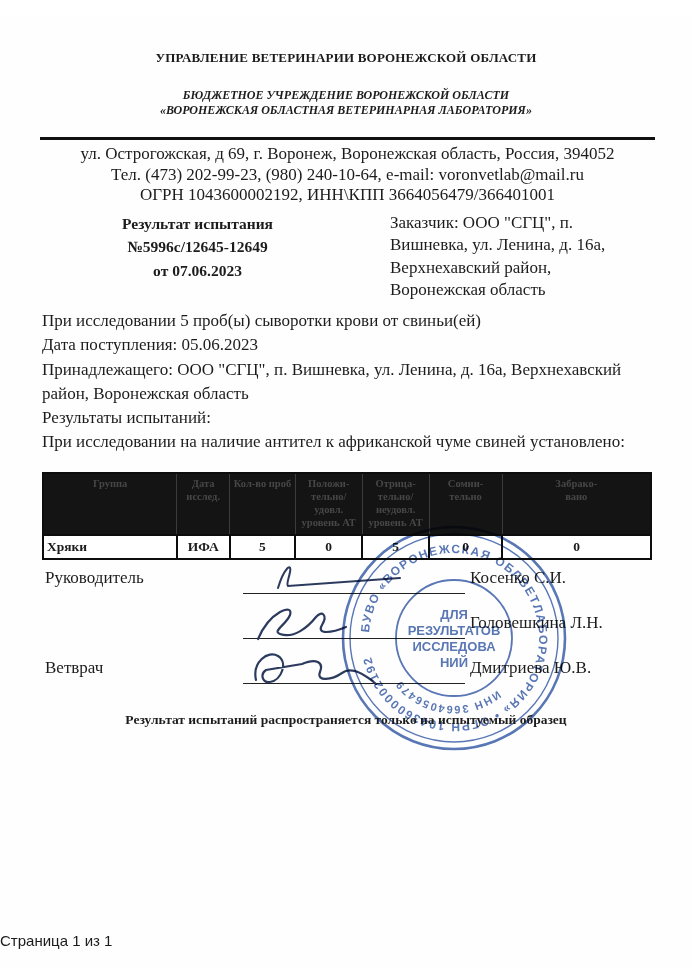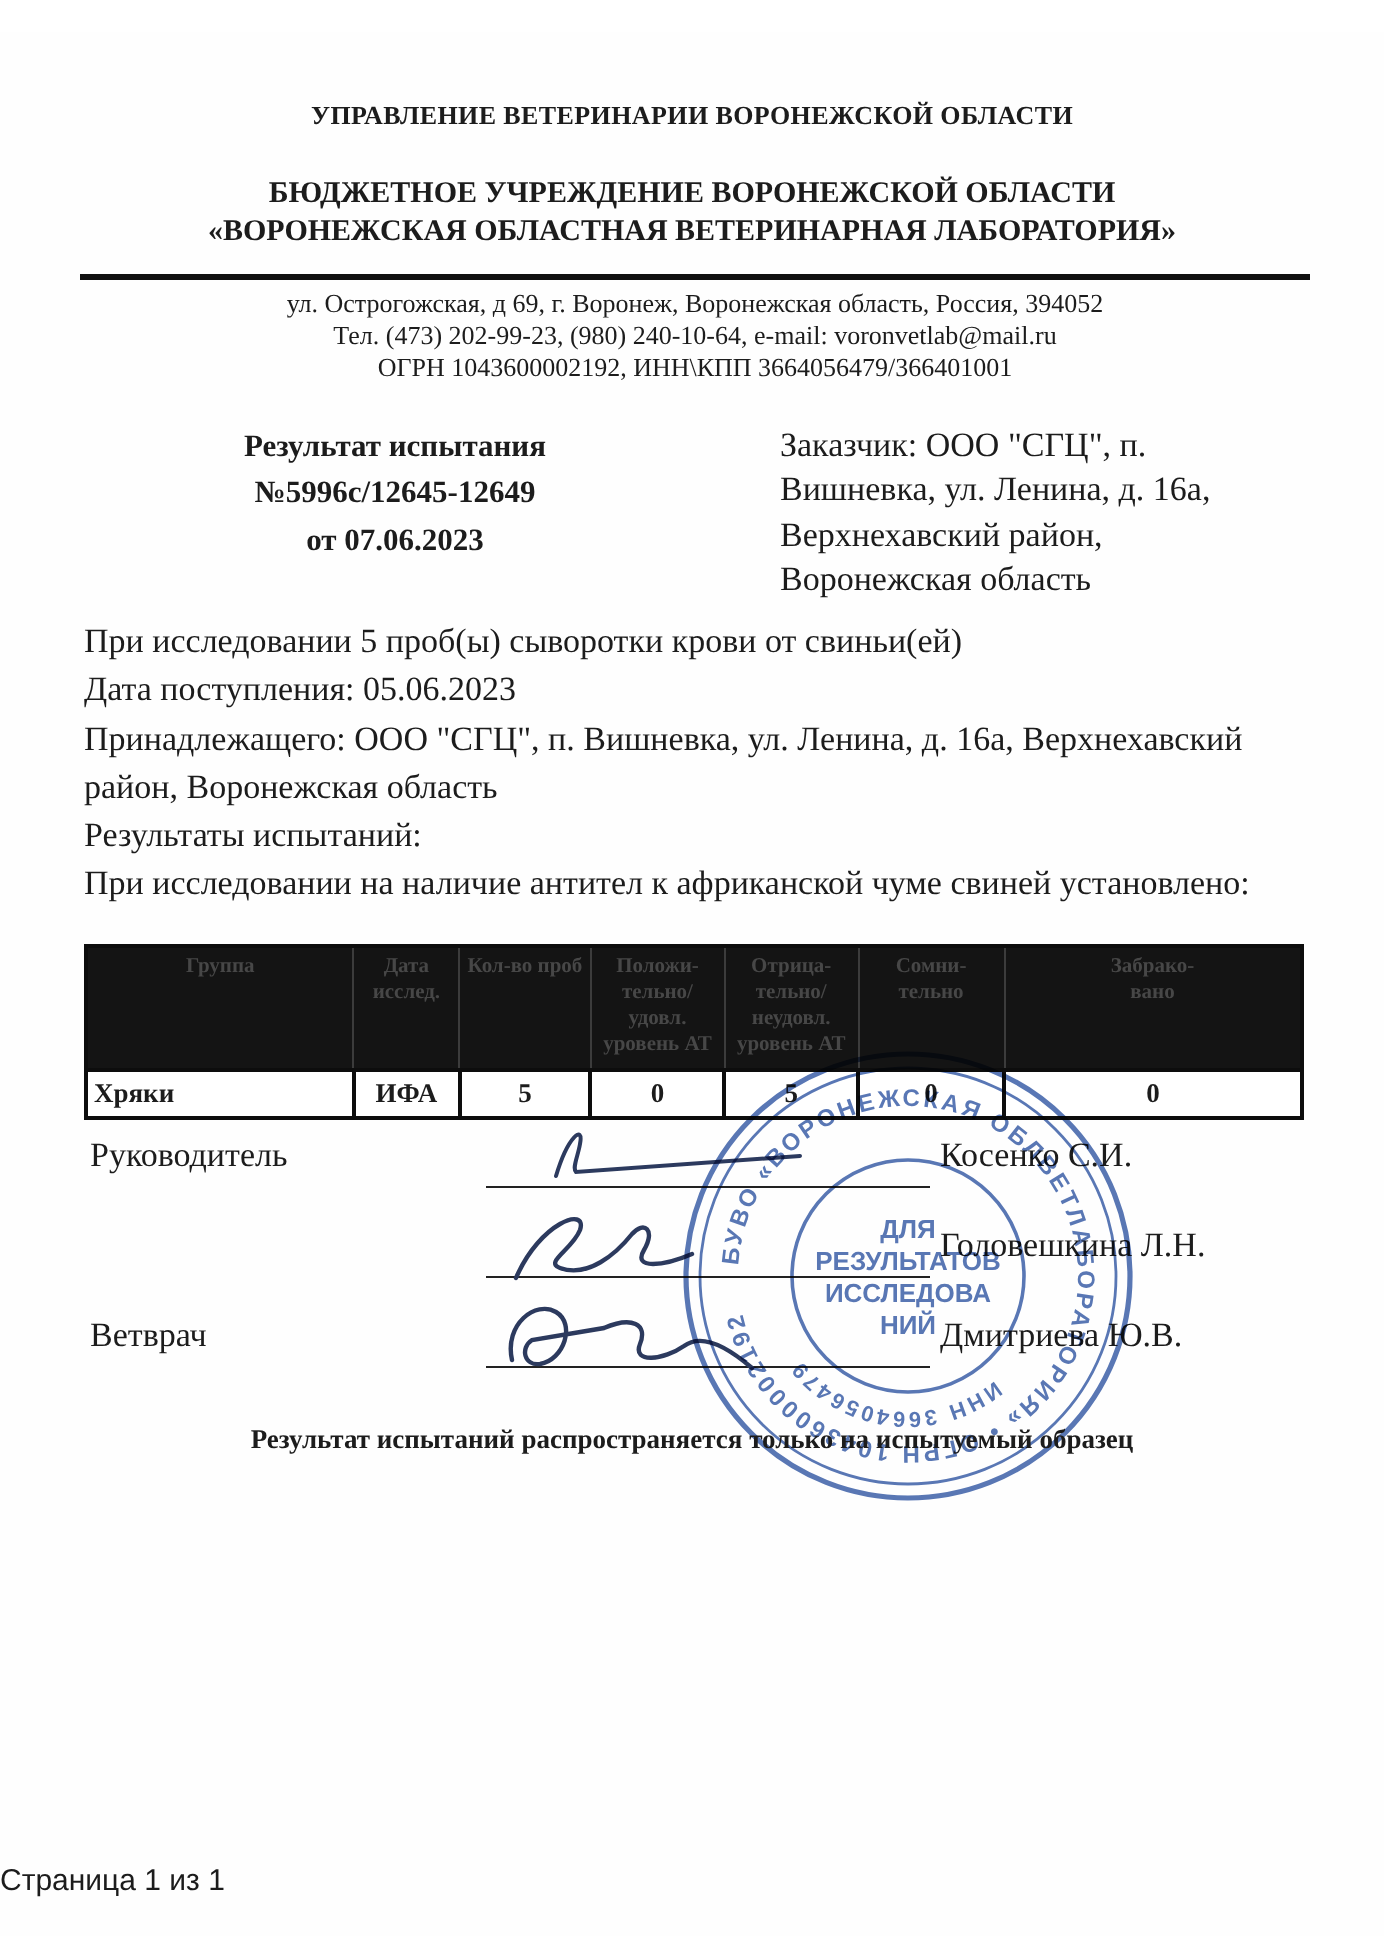--- a/index.html
+++ b/index.html
@@ -10,28 +10,28 @@
     height: 968px;
     margin: 16px auto;
     background: #fefefe;
     font-family: "Liberation Serif", serif;
     color: #1c1c1c;
     overflow: hidden;
   }
   
   .letterhead { position: absolute; top: 34px; left: 0; width: 100%; text-align: center; }
   .dept-line { font-size: 13px; font-weight: 600; letter-spacing: .2px; }
-  .inst-block { margin-top: 22px; font-size: 15px; font-weight: 700; line-height: 1.25; }
+  .inst-block { margin-top: 22px; font-size: 12px; font-weight: 700; line-height: 1.25; font-style: italic; }
   .rule {
     position: absolute; top: 121px; left: 40px; width: 615px;
     height: 3px; background: #111; border: none;
   }
   .addr-block {
     position: absolute; top: 128px; left: 40px; width: 615px;
-    text-align: center; font-size: 13px; line-height: 1.22;
+    text-align: center; font-size: 17px; line-height: 1.22;
   }
   
   .result-row { position: absolute; top: 196px; left: 45px; width: 600px; display: flex; }
   .result-title {
     width: 290px; text-align: center; font-weight: 700; font-size: 15.5px; line-height: 1.5;
     padding-left: 15px;
   }
   .customer-block {
     margin-left: 55px; width: 238px; font-size: 17px; line-height: 1.32;
   }

